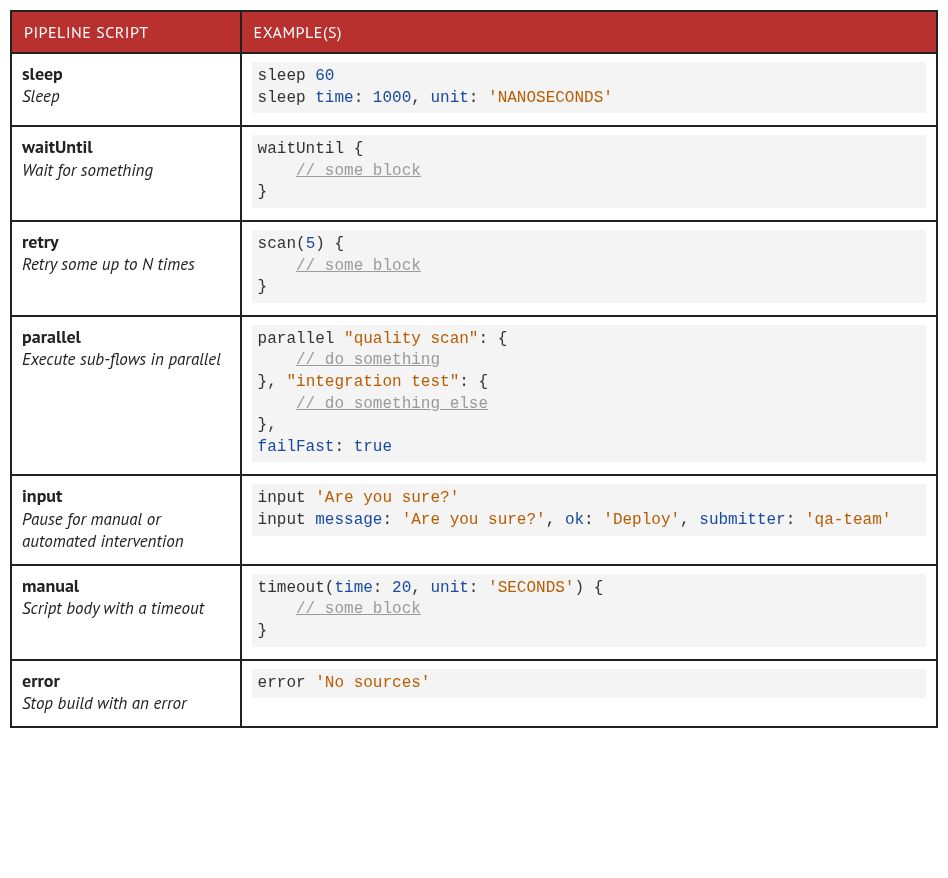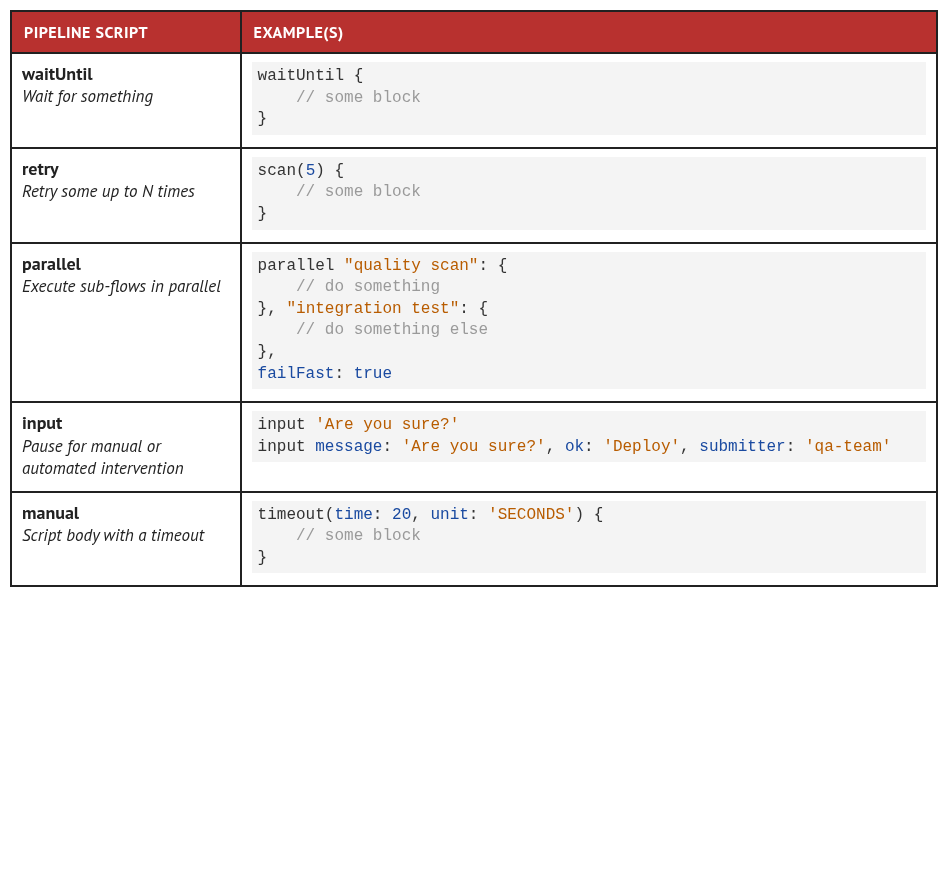--- a/index.html
+++ b/index.html
@@ -12,21 +12,21 @@
     font-size: 16px;
   }
   table {
     border-collapse: collapse;
     width: 928px;
     border: 2px solid #212121;
   }
   th {
     background: #b8312f;
     color: #fff;
-    font-weight: 700;
+    font-weight: 400;
     text-align: left;
     padding: 10px 12px;
     border: 2px solid #212121;
     font-size: 16px;
     letter-spacing: 0.5px;
     text-transform: uppercase;
   }
   td {
     border: 2px solid #212121;
     vertical-align: top;
@@ -53,33 +53,43 @@
     font-family: "Consolas", "Menlo", "Courier New", monospace;
     font-size: 16px;
     line-height: 1.35;
     white-space: pre-wrap;
     word-wrap: break-word;
     color: #333;
   }
   .kw  { color: #1a4aa0; }   
   .num { color: #1a4aa0; }   
   .str { color: #b85c00; }   
-  .com { color: #9a9a9a; }   
+  .com { color: #9a9a9a; text-decoration: underline; }   
 </style>
 </head>
 <body>
 
 <table>
   <thead>
     <tr>
       <th>Pipeline Script</th>
       <th>Example(s)</th>
     </tr>
   </thead>
   <tbody>
+      <tr>
+        <td class="name-col">
+          <span class="cmd-name">sleep</span>
+          <span class="cmd-desc">Sleep</span>
+        </td>
+        <td class="example-col">
+          <pre class="code"><span>sleep </span><span class="num">60</span>
+<span>sleep </span><span class="kw">time</span><span>: </span><span class="num">1000</span><span>, </span><span class="kw">unit</span><span>: </span><span class="str">'NANOSECONDS'</span></pre>
+        </td>
+      </tr>
       <tr>
         <td class="name-col">
           <span class="cmd-name">waitUntil</span>
           <span class="cmd-desc">Wait for something</span>
         </td>
         <td class="example-col">
           <pre class="code"><span>waitUntil {</span>
 <span>    </span><span class="com">// some block</span>
 <span>}</span></pre>
         </td>
@@ -123,14 +133,23 @@
         <td class="name-col">
           <span class="cmd-name">manual</span>
           <span class="cmd-desc">Script body with a timeout</span>
         </td>
         <td class="example-col">
           <pre class="code"><span>timeout(</span><span class="kw">time</span><span>: </span><span class="num">20</span><span>, </span><span class="kw">unit</span><span>: </span><span class="str">'SECONDS'</span><span>) {</span>
 <span>    </span><span class="com">// some block</span>
 <span>}</span></pre>
         </td>
       </tr>
+      <tr>
+        <td class="name-col">
+          <span class="cmd-name">error</span>
+          <span class="cmd-desc">Stop build with an error</span>
+        </td>
+        <td class="example-col">
+          <pre class="code"><span>error </span><span class="str">'No sources'</span></pre>
+        </td>
+      </tr>
     </tbody>
 </table>
 
 </body></html>

